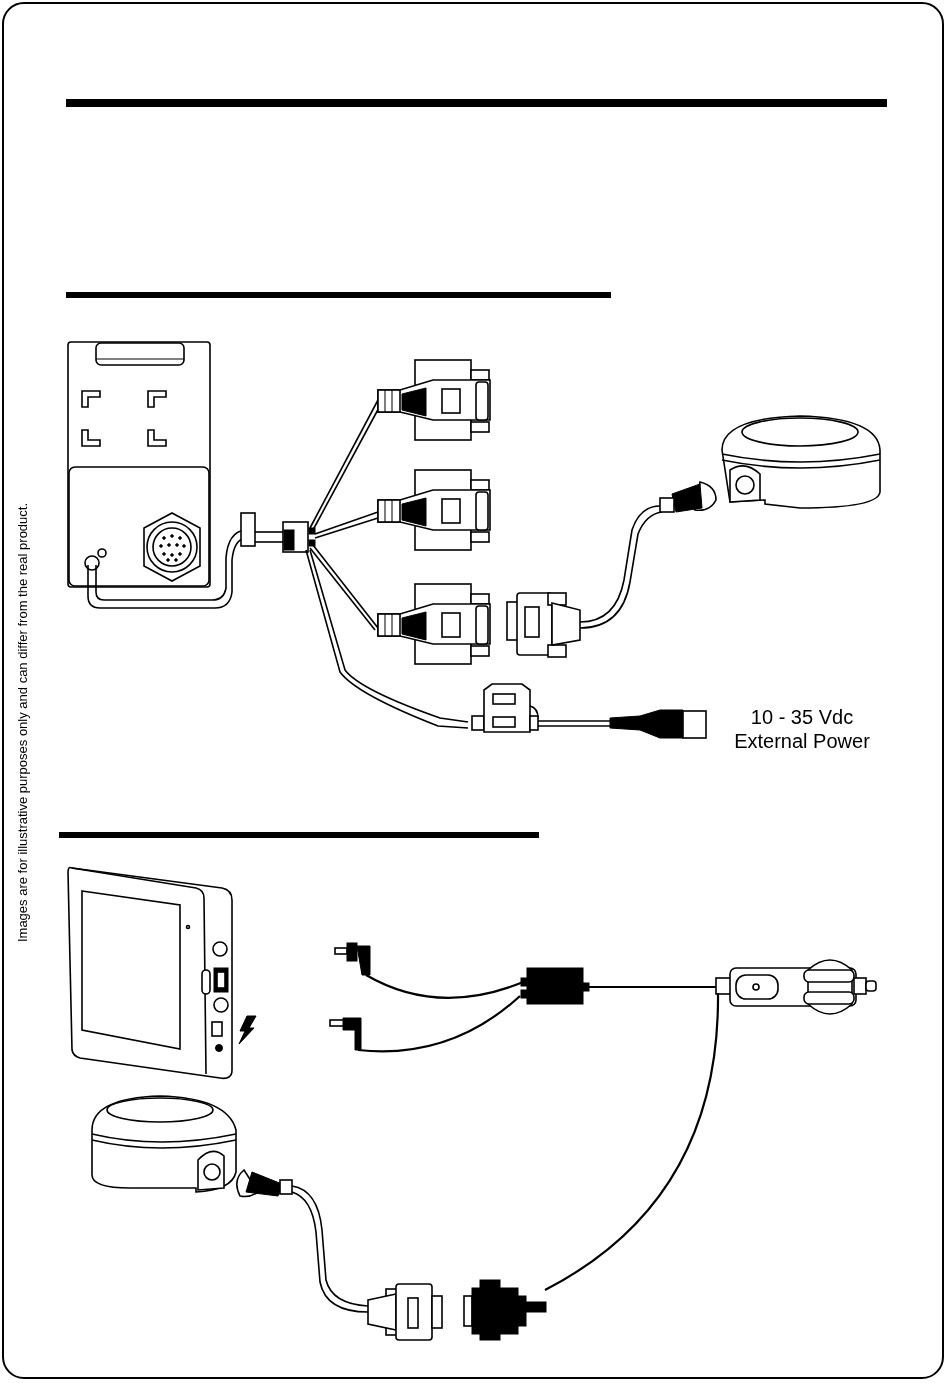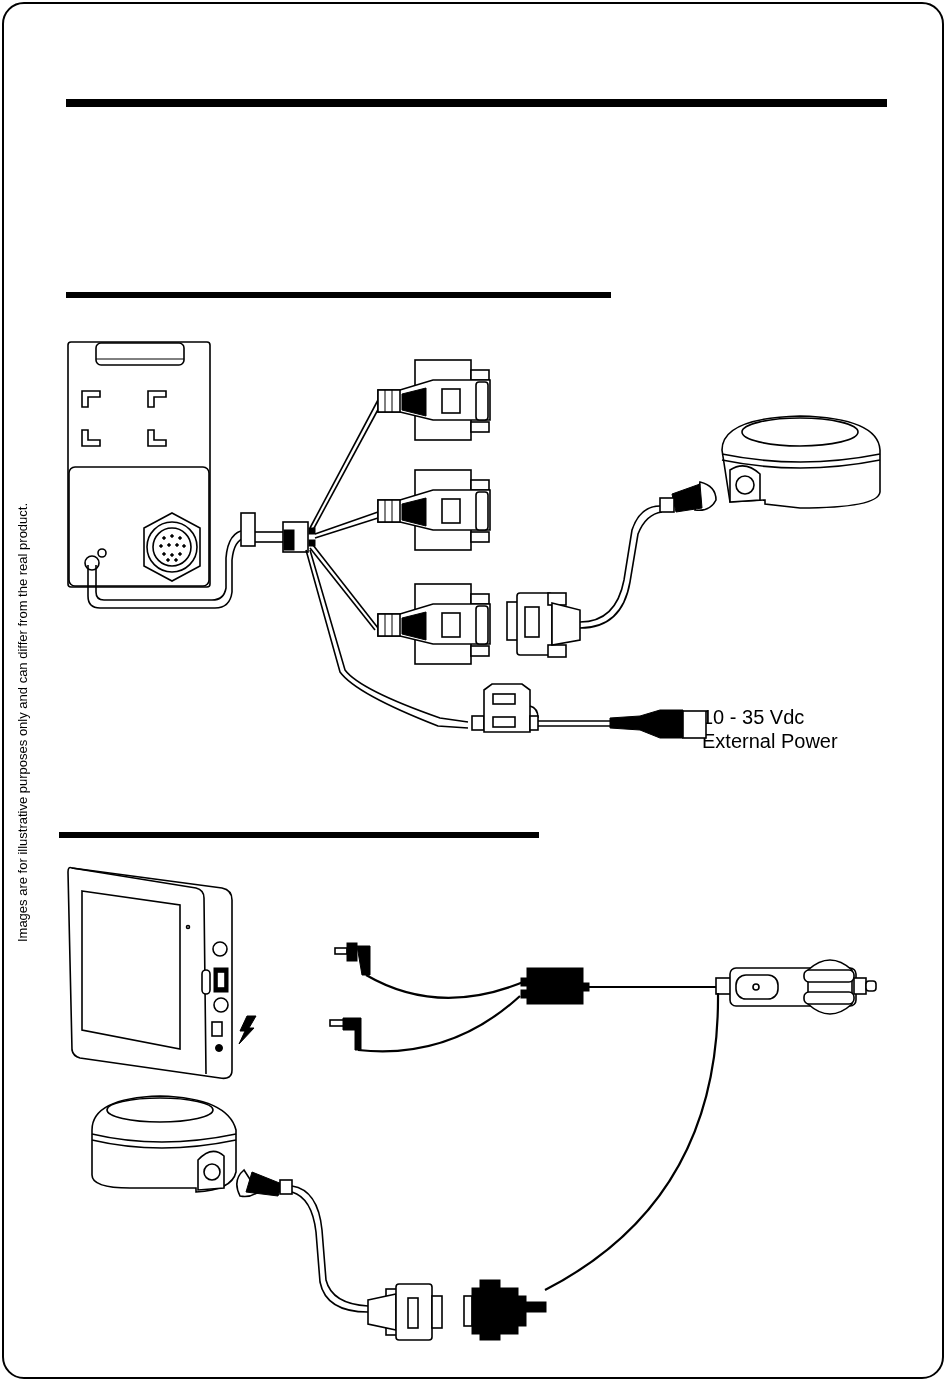--- a/index.html
+++ b/index.html
@@ -1,20 +1,20 @@
 <!DOCTYPE html>
 <html><head>
 <meta charset="utf-8">
 <style>
   html,body{margin:0;padding:0;background:#fff;}
   body{width:950px;height:1383px;position:relative;overflow:hidden;font-family:"Liberation Sans",sans-serif;}
   .page-frame{position:absolute;left:2px;top:2px;width:942px;height:1377px;border:2px solid #000;border-radius:22px;box-sizing:border-box;}
   .rule{position:absolute;background:#000;}
   .disclaimer{position:absolute;left:-238px;top:715px;width:520px;text-align:center;transform:rotate(-90deg);font-size:13px;color:#000;white-space:nowrap;}
-  .power-label{position:absolute;left:702px;top:705px;width:200px;font-size:20px;line-height:24px;color:#000;}
+  .power-label{position:absolute;left:702px;top:705px;width:200px;text-align:center;font-size:20px;line-height:24px;color:#000;}
   svg.diagram{position:absolute;left:0;top:0;}
   svg .s{fill:none;stroke:#000;stroke-width:1.6;}
   svg .w{fill:#fff;stroke:#000;stroke-width:1.6;}
   svg .b{fill:#000;stroke:#000;stroke-width:1;}
   svg .thin{fill:none;stroke:#000;stroke-width:1;}
 </style>
 </head>
 <body>
 
 <div class="page-frame"></div>

